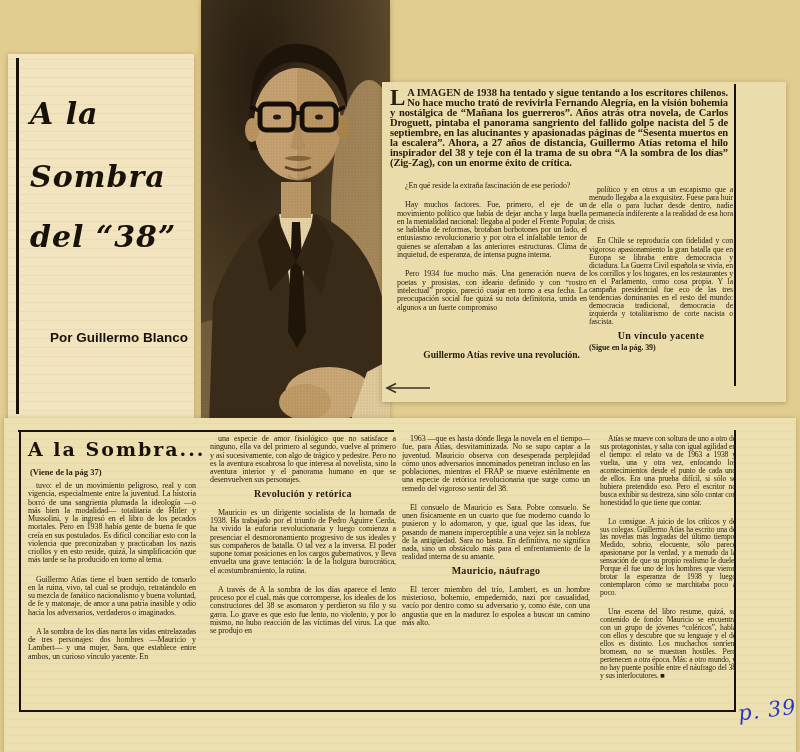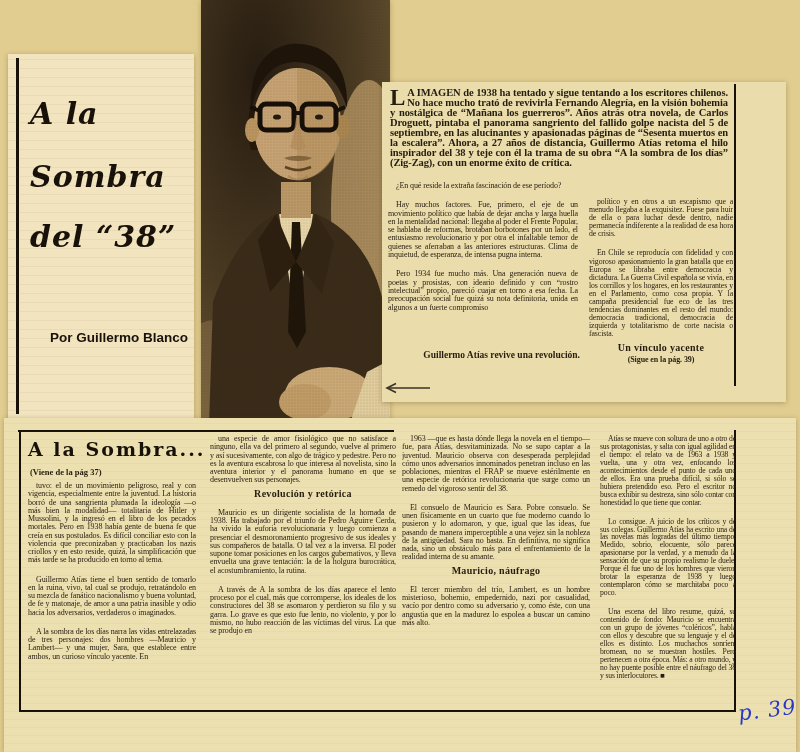--- a/index.html
+++ b/index.html
@@ -24,25 +24,25 @@
   #photo-clip{left:201px;top:0;width:189px;height:426px;background:#4a3a22;}
   
   #front-clip{left:382px;top:82px;width:404px;height:320px;background:#eadcab;}
   #front-rule{left:352px;top:2px;width:2px;height:302px;}
   #lead-par{position:absolute;left:8px;top:6px;width:338px;
     font-weight:700;font-size:10.5px;line-height:10px;text-align:justify;letter-spacing:-.1px;}
   .dropcap{float:left;font-size:23px;line-height:19px;padding-right:2px;font-weight:700;}
   .newscol{position:absolute;text-align:justify;overflow:hidden;}
   .newscol p{margin:0;text-indent:8px;}
   .newscol p+p{margin-top:11px;}
-  #front-colA{left:6px;top:100px;width:190px;height:168px;font-size:8px;line-height:8.3px;letter-spacing:-.1px;}
-  #front-colB{left:207px;top:116px;width:144px;height:218px;font-size:7.8px;line-height:8.1px;letter-spacing:-.1px;}
+  #front-colA{left:15px;top:100px;width:190px;height:168px;font-size:8px;line-height:8.3px;letter-spacing:-.1px;}
+  #front-colB{left:207px;top:104px;width:144px;height:218px;font-size:7.8px;line-height:8.1px;letter-spacing:-.1px;}
   .subhead{text-align:center;font-weight:700;font-size:10px;text-indent:0 !important;
     margin:5px 0 3px 0 !important;letter-spacing:.3px;}
-  .cont-note{text-align:center;font-weight:700;font-size:8px;text-indent:0 !important;margin-top:4px !important;}
+  .cont-note{text-align:left;font-weight:700;font-size:8px;text-indent:0 !important;margin-top:4px !important;}
   #photo-caption{position:absolute;left:2px;top:268px;width:196px;text-align:right;
     font-weight:700;font-size:9.5px;line-height:10.5px;}
   #front-arrow{position:absolute;left:2px;top:300px;}
   
   #jump-clip{left:4px;top:418px;width:792px;height:334px;background:#ecdfb0;}
   #jump-clip::after{content:"";position:absolute;inset:0;
     background:repeating-linear-gradient(0deg, rgba(110,88,45,.04) 0 1px, transparent 1px 8px);
     pointer-events:none;}
   #jump-top-rule{left:14px;top:12px;width:376px;height:2px;}
   #jump-left-rule{left:15px;top:12px;width:2px;height:282px;}

